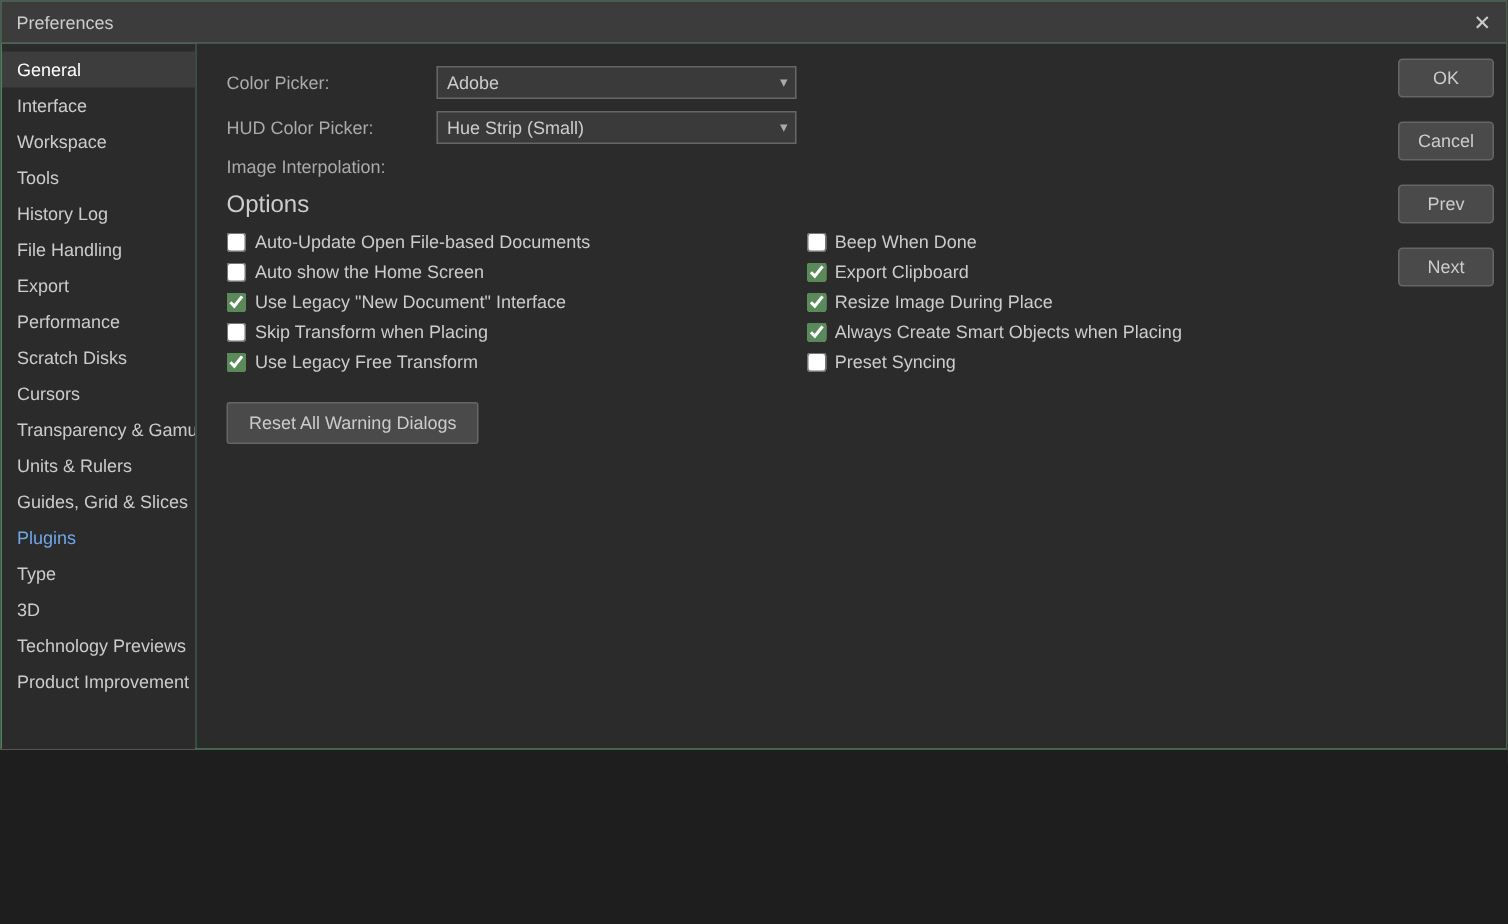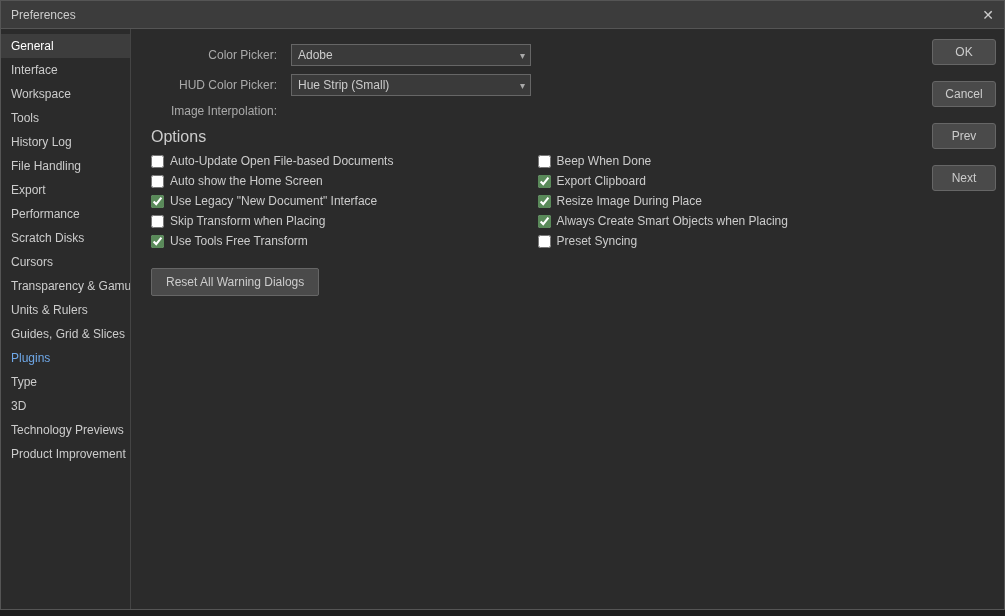--- a/index.html
+++ b/index.html
@@ -7,21 +7,21 @@
       background: #1e1e1e;
       font-family: -apple-system, BlinkMacSystemFont, 'Segoe UI', Arial, sans-serif;
       font-size: 12px;
       color: #ccc;
       width: 1005px;
       height: 616px;
       overflow: hidden;
     }
     .window {
       width: 1005px;
-      height: 610px;
+      height: 500px;
       background: #22c55e;
       border: 1px solid #555;
       display: flex;
       flex-direction: column;
     }
     .title-bar {
       background: #3c3c3c;
       padding: 6px 10px;
       display: flex;
       align-items: center;
@@ -95,21 +95,20 @@
       border-radius: 3px;
       text-align: center;
       width: 64px;
     }
     .form-row {
       display: flex;
       align-items: center;
       margin-bottom: 8px;
     }
     .form-label {
-      text-align: right;
       width: 140px;
       color: #aaa;
       padding-right: 14px;
       font-size: 12px;
       flex-shrink: 0;
     }
     .form-select {
       background: #3a3a3a;
       border: 1px solid #666;
       color: #ccc;
@@ -261,21 +260,21 @@
           <div class="checkbox-row">
             <input type="checkbox" style="">
             <span class="checkbox-label">Skip Transform when Placing</span>
           </div>
           <div class="checkbox-row">
             <input type="checkbox" checked="" style="">
             <span class="checkbox-label">Always Create Smart Objects when Placing</span>
           </div>
           <div class="checkbox-row">
             <input type="checkbox" checked="" style="">
-            <span class="checkbox-label">Use Tools Free Transform</span>
+            <span class="checkbox-label">Use Legacy Free Transform</span>
           </div>
           <div class="checkbox-row">
             <input type="checkbox" style="">
             <span class="checkbox-label">Preset Syncing</span>
           </div>
         </div>
       </div>
 
       <div class="buttons-row">
         <button class="action-btn">Reset All Warning Dialogs</button>

